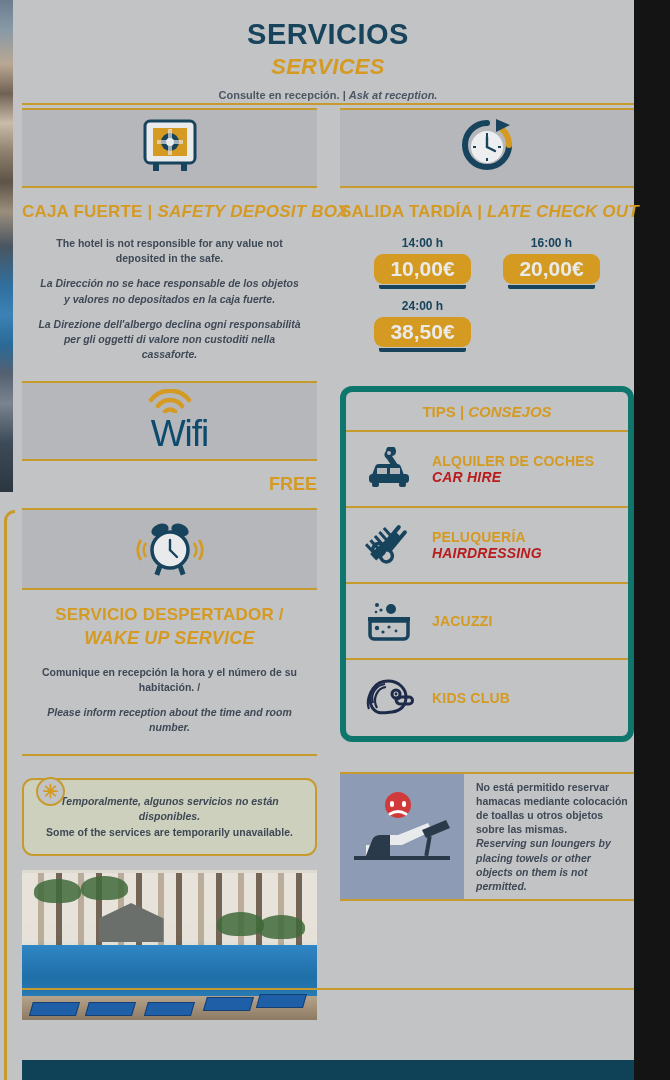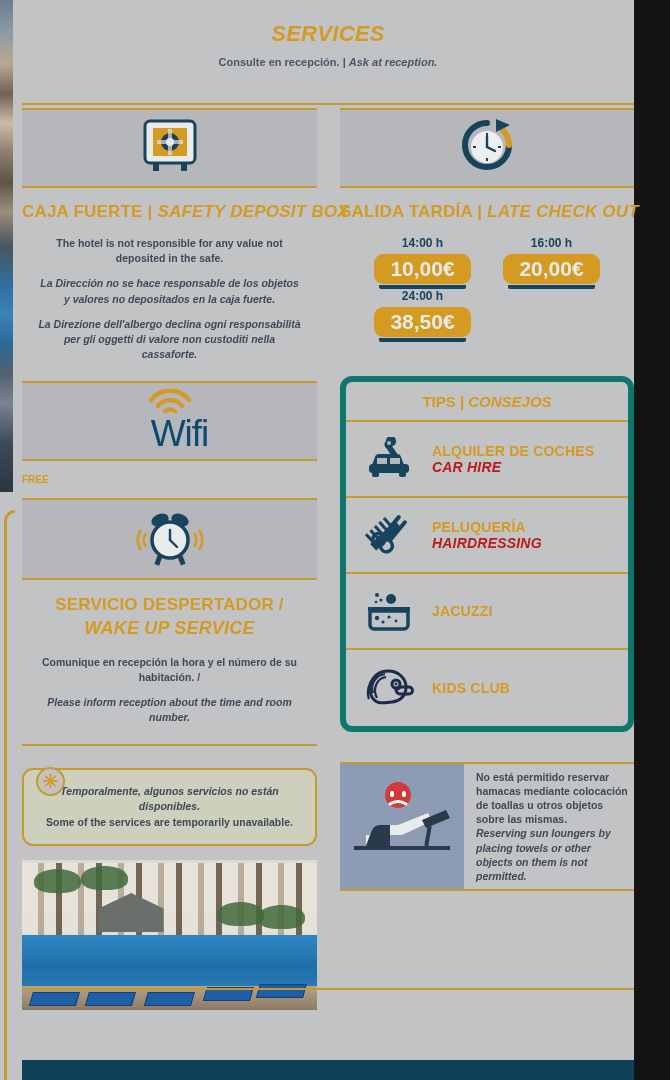--- a/index.html
+++ b/index.html
@@ -76,21 +76,21 @@
     letter-spacing: 0.2px; white-space: nowrap;
   }
   .sec-title .it { font-style: italic; }
   .sec-body { margin-top: 14px; text-align: center; padding: 0 14px; }
   .sec-body p { font-size: 10.5px; line-height: 1.45; color: #3f4956; font-weight: 600; }
   .sec-body p.it { font-style: italic; margin-top: 10px; }
 
   
   .price-grid {
     display: grid; grid-template-columns: 1fr 1fr;
-    margin-top: 14px; padding: 0 18px;
+    row-gap: 10px; margin-top: 14px; padding: 0 18px;
     justify-items: center;
   }
   .price-cell { text-align: center; }
   .price-time {
     font-size: 12px; font-weight: 700; color: #17435c; margin-bottom: 4px;
   }
   .price-pill-wrap { position: relative; display: inline-block; }
   .price-pill {
     background: #d59a22; color: #e9eaea;
     font-size: 21px; font-weight: 700;
@@ -102,21 +102,21 @@
     margin: 1px 5px 0;
   }
 
   
   .wifi-logo { position: relative; display: flex; flex-direction: column; align-items: center; }
   .wifi-word {
     font-size: 37px; font-weight: 400; color: #0c4a6e;
     letter-spacing: -1px; line-height: 1; margin-top: -2px; margin-left: 20px;
   }
   .free-label {
-    text-align: left; font-size: 10px; font-weight: 700;
+    text-align: right; font-size: 18px; font-weight: 700;
     color: #d59a22; padding: 13px 0 13px;
   }
 
   
   .notice-wrap { position: relative; margin-top: 22px; }
   .notice-star {
     position: absolute; left: 14px; top: -1px; width: 29px; height: 29px;
     border: 2px solid #c79a2e; border-radius: 50%;
     background: #c2c3c5; z-index: 3;
     display: flex; align-items: center; justify-content: center;
@@ -221,20 +221,21 @@
 </head>
 <body>
 
 <div id="page">
 
   <div class="edge-photo-left"></div>
   <div class="edge-gold-left"></div>
   <div class="edge-dark-right"></div>
 
   <div class="header">
+    <div class="h-title">SERVICIOS</div>
     <div class="h-sub">SERVICES</div>
     <div class="h-note"><span>Consulte en recepción. | </span><i>Ask at reception.</i></div>
   </div>
   <div class="hr-gold-full"></div>
 
   <div class="col-left">
 
     <div class="icon-panel">
       <span>
         <svg width="60" height="58" viewBox="0 0 60 58">

